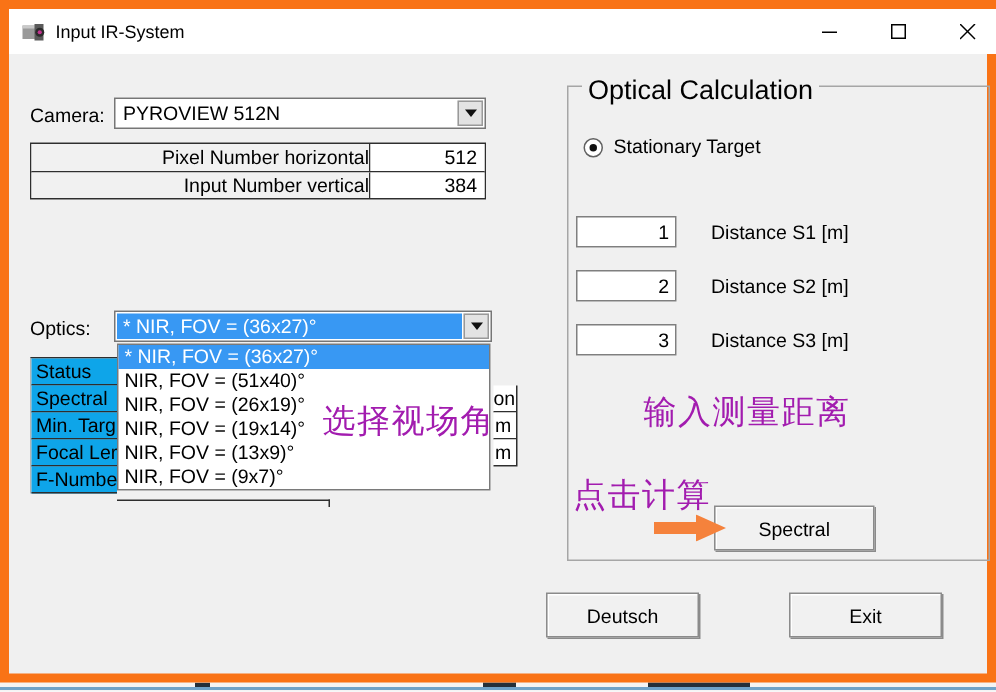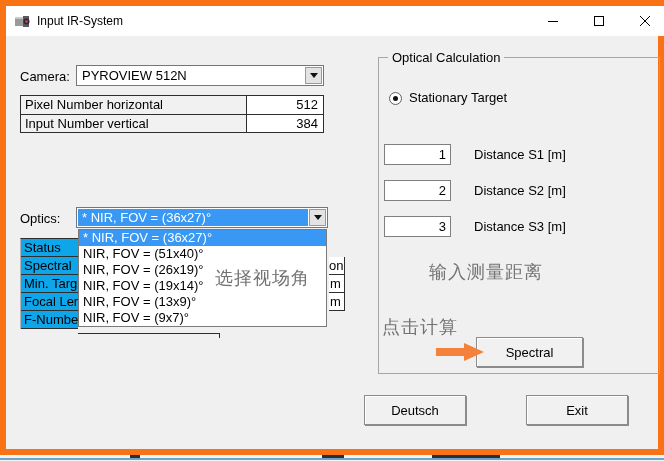--- a/index.html
+++ b/index.html
@@ -45,21 +45,21 @@
   }
   .combo-arrow { width:0; height:0; border-left:4px solid transparent;
     border-right:4px solid transparent; border-top:5px solid #111; }
 
   
   .pixel-table { position:absolute; left:14px; top:89px; width:304px;
     border:1px solid #2e2e2e; background:#fff; }
   .pixel-row { display:flex; height:18px; }
   .pixel-row + .pixel-row { border-top:1px solid #2e2e2e; }
   .pixel-label { width:226px; background:#f1f1f1; border-right:1px solid #2e2e2e;
-    padding-left:4px; line-height:18px; white-space:nowrap; overflow:hidden; }
+    padding-left:4px; line-height:18px; white-space:nowrap; overflow:hidden;text-align:right; }
   .pixel-value { flex:1; text-align:right; padding-right:5px; line-height:18px; background:#fff; }
 
   
   .opt-table-left { position:absolute; left:14px; top:232px; width:58px;
     border-top:1px solid #2e2e2e; border-left:1px solid #b5b5b5; z-index:1; }
   .opt-left-row { height:18px; border-bottom:1px solid #2e2e2e; background:#0ea5e9;
     padding-left:3px; line-height:18px; white-space:nowrap; overflow:hidden; }
   .opt-table-right { position:absolute; left:323px; top:251px; width:16px;
     border-right:1px solid #2e2e2e; z-index:1; }
   .opt-right-row { height:18px; border-bottom:1px solid #2e2e2e; background:#fff;
@@ -71,21 +71,21 @@
   .dropdown-list { position:absolute; left:72px; top:223px; width:249px;
     background:#fff; border:1px solid #7a7a7a; z-index:5; }
   .dropdown-item { height:16px; line-height:16px; padding-left:4px; font-size:13px;
     white-space:nowrap; overflow:hidden; }
   .dropdown-item.highlighted { background:#3898f3; color:#fff; }
 
   
   .groupbox { position:absolute; left:372px; top:51px; width:282px; height:317px;
     border:1px solid #a6a6a6; }
   .groupbox-title { position:absolute; left:382px; top:44px; background:#f0f0f0;
-    padding:0 4px; font-size:13px; z-index:2; }
+    padding:0 4px; font-size:18px; z-index:2; }
 
   .radio-outer { position:absolute; left:383px; top:86px; width:13px; height:13px;
     border:1px solid #606060; border-radius:50%; background:#fff;
     display:flex; align-items:center; justify-content:center; }
   .radio-dot { width:5px; height:5px; border-radius:50%; background:#111; }
   .radio-label { position:absolute; left:403px; top:84px; font-size:13px; }
 
   .dist-input { position:absolute; left:378px; width:67px; height:21px;
     border:1px solid #7f7f7f; background:#fff; text-align:right; padding-right:4px;
     font-family:"Liberation Sans", sans-serif; font-size:13px; }
@@ -94,21 +94,21 @@
   
   .btn { position:absolute; background:#f1f1f1; border:1px solid #8b8b8b;
     box-shadow:1px 1px 0 #8b8b8b, inset 1px 1px 0 #ffffff;
     display:flex; align-items:center; justify-content:center; font-size:13px;
     font-family:"Liberation Sans", sans-serif; cursor:default; }
   .btn-calculate { left:470px; top:331px; width:107px; height:30px; }
   .btn-deutsch { left:358px; top:389px; width:102px; height:30px; }
   .btn-exit { left:520px; top:389px; width:102px; height:30px; }
 
   
-  .annot { position:absolute; color:#737373; font-size:18px; z-index:10;
+  .annot { position:absolute; color:#a21caf; font-size:22px; z-index:10;
     white-space:nowrap; letter-spacing:1px; }
   .annot-select-fov { left:209px; top:260px; }
   .annot-enter-dist { left:423px; top:254px; }
   .annot-click-calc { left:376px; top:309px; }
   .annot-arrow { position:absolute; left:430px; top:337px; z-index:10; }
 </style>
 </head>
 <body>
 
 <div id="stage">

